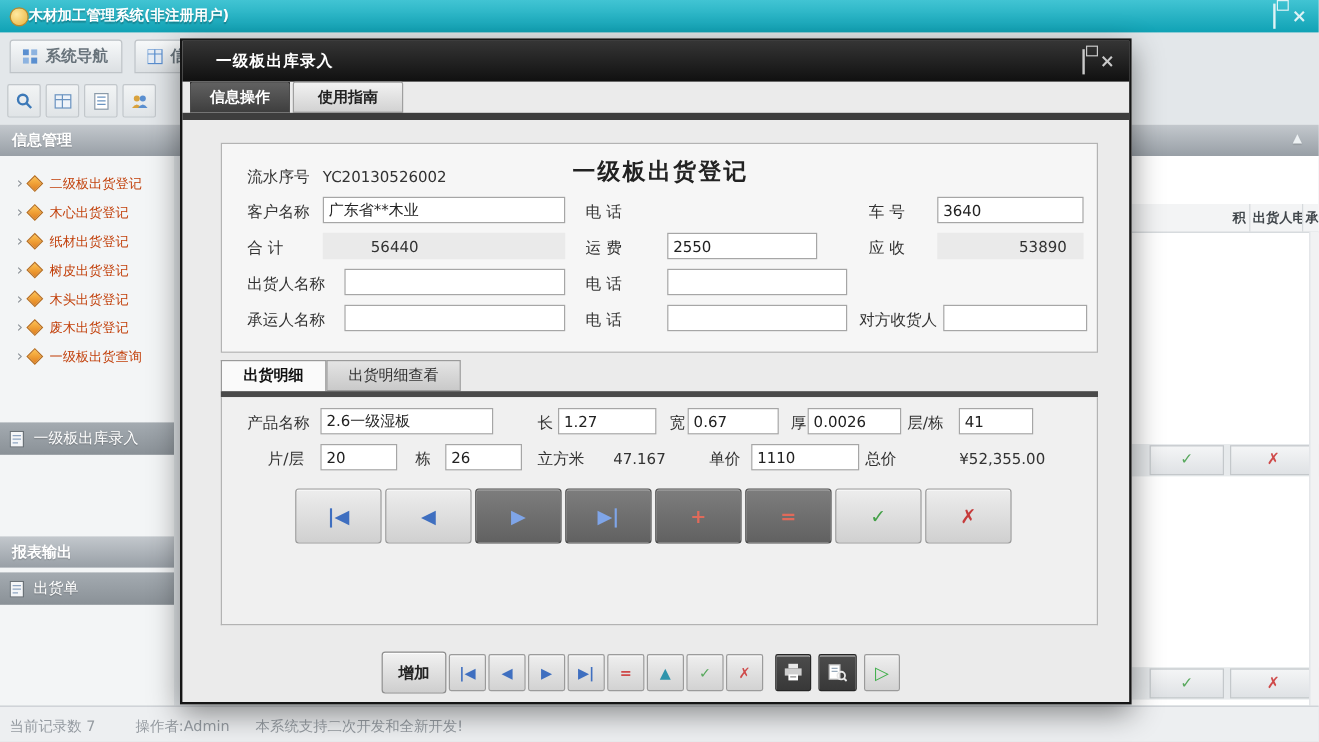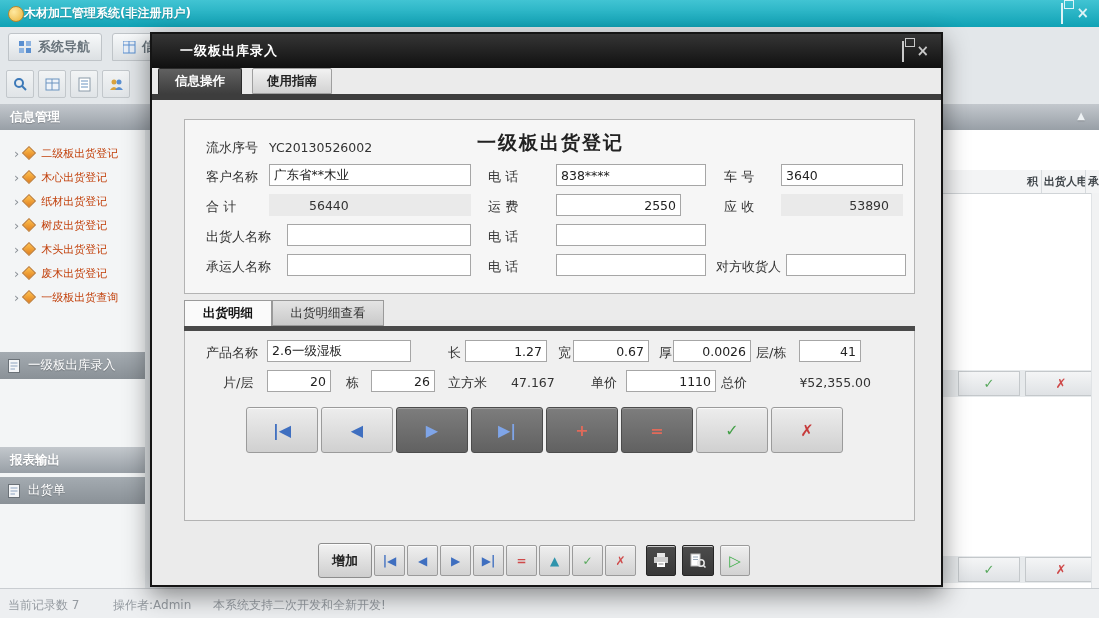--- a/index.html
+++ b/index.html
@@ -59,21 +59,21 @@
   .dtab{position:absolute;top:34px;height:26px;display:flex;align-items:center;justify-content:center;
     font-size:12.5px;font-weight:bold;box-sizing:border-box;border-radius:2px 2px 0 0}
   .dtab.active{background:linear-gradient(#616161,#3d3d3d);color:#fff;border:1px solid #2a2a2a;border-bottom:none}
   .dtab.idle{background:linear-gradient(#f2f2f2,#d2d2d2);color:#222;border:1px solid #9f9f9f}
   .dband{position:absolute;left:0;top:60px;width:789px;height:6px;background:#3d3d3d}
   .groupbox{position:absolute;left:32px;top:85px;width:731px;height:175px;background:#f6f6f6;border:1px solid #b3b3b3;box-sizing:border-box}
   .lbl{position:absolute;font-size:13px;color:#333;white-space:nowrap}
   .val{position:absolute;font-size:12.5px;color:#333;white-space:nowrap}
   .ipt{position:absolute;height:22px;border:1px solid #a6a6a6;background:#fff;font-size:12.5px;
     padding:0 4px;box-sizing:border-box;font-family:inherit;color:#222}
-  .num{text-align:right}
+  .num{text-align:left}
   .flatval{position:absolute;height:22px;background:#eaeaea;font-size:12.5px;color:#333;
     display:flex;align-items:center;box-sizing:border-box}
   .formtitle{position:absolute;left:0;top:10px;width:731px;text-align:center;font-size:19px;
     font-weight:600;letter-spacing:2px;color:#222}
   .det-tab{position:absolute;height:26px;display:flex;align-items:center;justify-content:center;
     font-size:12.5px;box-sizing:border-box}
   .det-tab.active{background:#fafafa;border:1px solid #9a9a9a;border-bottom:none;font-weight:bold;color:#111}
   .det-tab.idle{background:linear-gradient(#e4e4e4,#c9c9c9);border:1px solid #9a9a9a;color:#333}
   .detband{position:absolute;left:32px;top:292px;width:731px;height:5px;background:#4a4a4a}
   .detpanel{position:absolute;left:32px;top:297px;width:731px;height:190px;background:#f0f0f0;
@@ -249,33 +249,32 @@
   <div class="dtitlebar">
     <span class="dtitle">一级板出库录入</span>
     <div class="dwincontrols">
       <span><span class="minbar"></span></span>
       <span><span class="restoreico"></span></span>
       <span class="closeglyph">×</span>
     </div>
   </div>
 
   <div class="dtab active" style="left:6px;width:84px">信息操作</div>
-  <div class="dtab idle" style="left:100px;width:80px">使用指南</div>
+  <div class="dtab idle" style="left:92px;width:92px">使用指南</div>
   <div class="dband"></div>
 
   <div class="groupbox">
     <div class="formtitle">一级板出货登记</div>
 
     <span class="lbl" style="left:21px;top:19px">流水序号</span>
     <span class="val" style="left:84px;top:20px">YC20130526002</span>
 
     <span class="lbl" style="left:21px;top:48px">客户名称</span>
     <input class="ipt" style="left: 84px; top: 44px; width: 202px;" value="广东省**木业">
     <span class="lbl" style="left:303px;top:48px">电 话</span>
-    <input class="ipt" style="left: 371px; top: 44px; width: 150px;" value="838****">
     <span class="lbl" style="left:539px;top:48px">车 号</span>
     <input class="ipt" style="left: 596px; top: 44px; width: 122px;" value="3640">
 
     <span class="lbl" style="left:21px;top:78px">合 计</span>
     <span class="flatval" style="left:84px;top:74px;width:202px;padding-left:40px">56440</span>
     <span class="lbl" style="left:303px;top:78px">运 费</span>
     <input class="ipt num" style="left: 371px; top: 74px; width: 125px;" value="2550">
     <span class="lbl" style="left:539px;top:78px">应 收</span>
     <span class="flatval" style="left:596px;top:74px;width:122px;justify-content:flex-end;padding-right:14px">53890</span>
 

